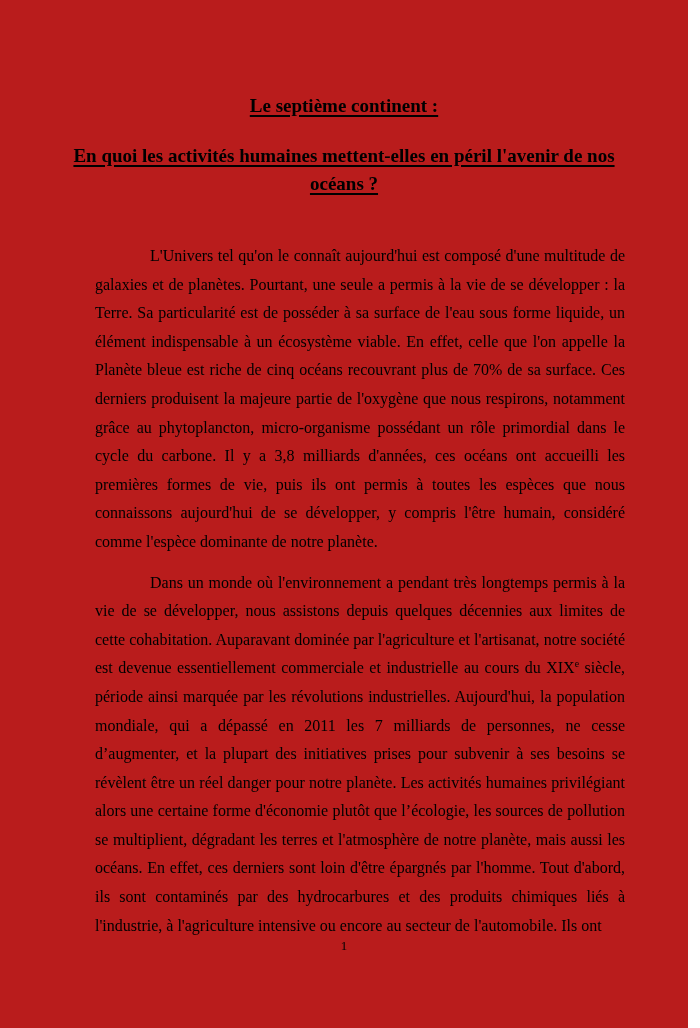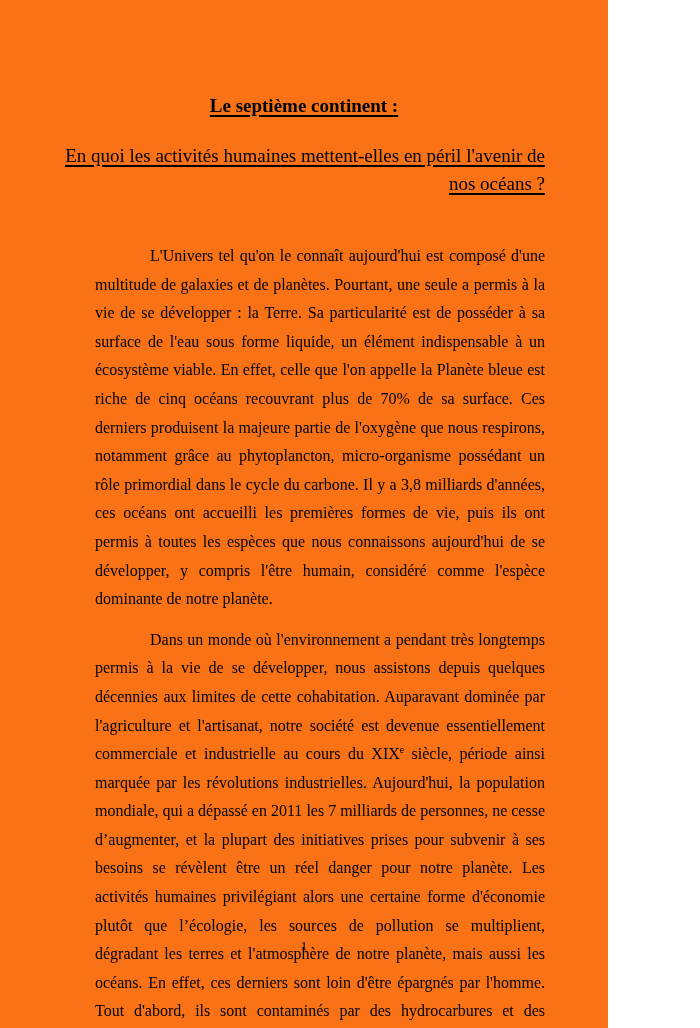--- a/index.html
+++ b/index.html
@@ -7,38 +7,38 @@
     width: 700px;
     height: 1028px;
     background: #ffffff;
     color: #000000;
     font-family: "Liberation Serif", "DejaVu Serif", serif;
     overflow: hidden;
   }
   .page {
     position: relative;
     box-sizing: border-box;
-    width: 608px;
+    width: 688px;
     height: 1028px;
     padding: 94px 63px 0 63px;
-    background: #f97316;
+    background: #b91c1c;
   }
   .title {
     margin: 0 0 24px 0;
     font-size: 19px;
     font-weight: bold;
     text-align: center;
     line-height: 24px;
   }
   .subtitle {
     margin: 0 auto 8px auto;
     max-width: 574px;
     font-size: 19px;
-    font-weight: normal;
-    text-align: right;
+    font-weight: bold;
+    text-align: center;
     line-height: 28px;
   }
   .u {
     text-decoration: underline;
     text-decoration-thickness: 1.5px;
     text-underline-offset: 3px;
   }
   .body-text {
     margin-top: 44px;
     margin-left: 32px;

